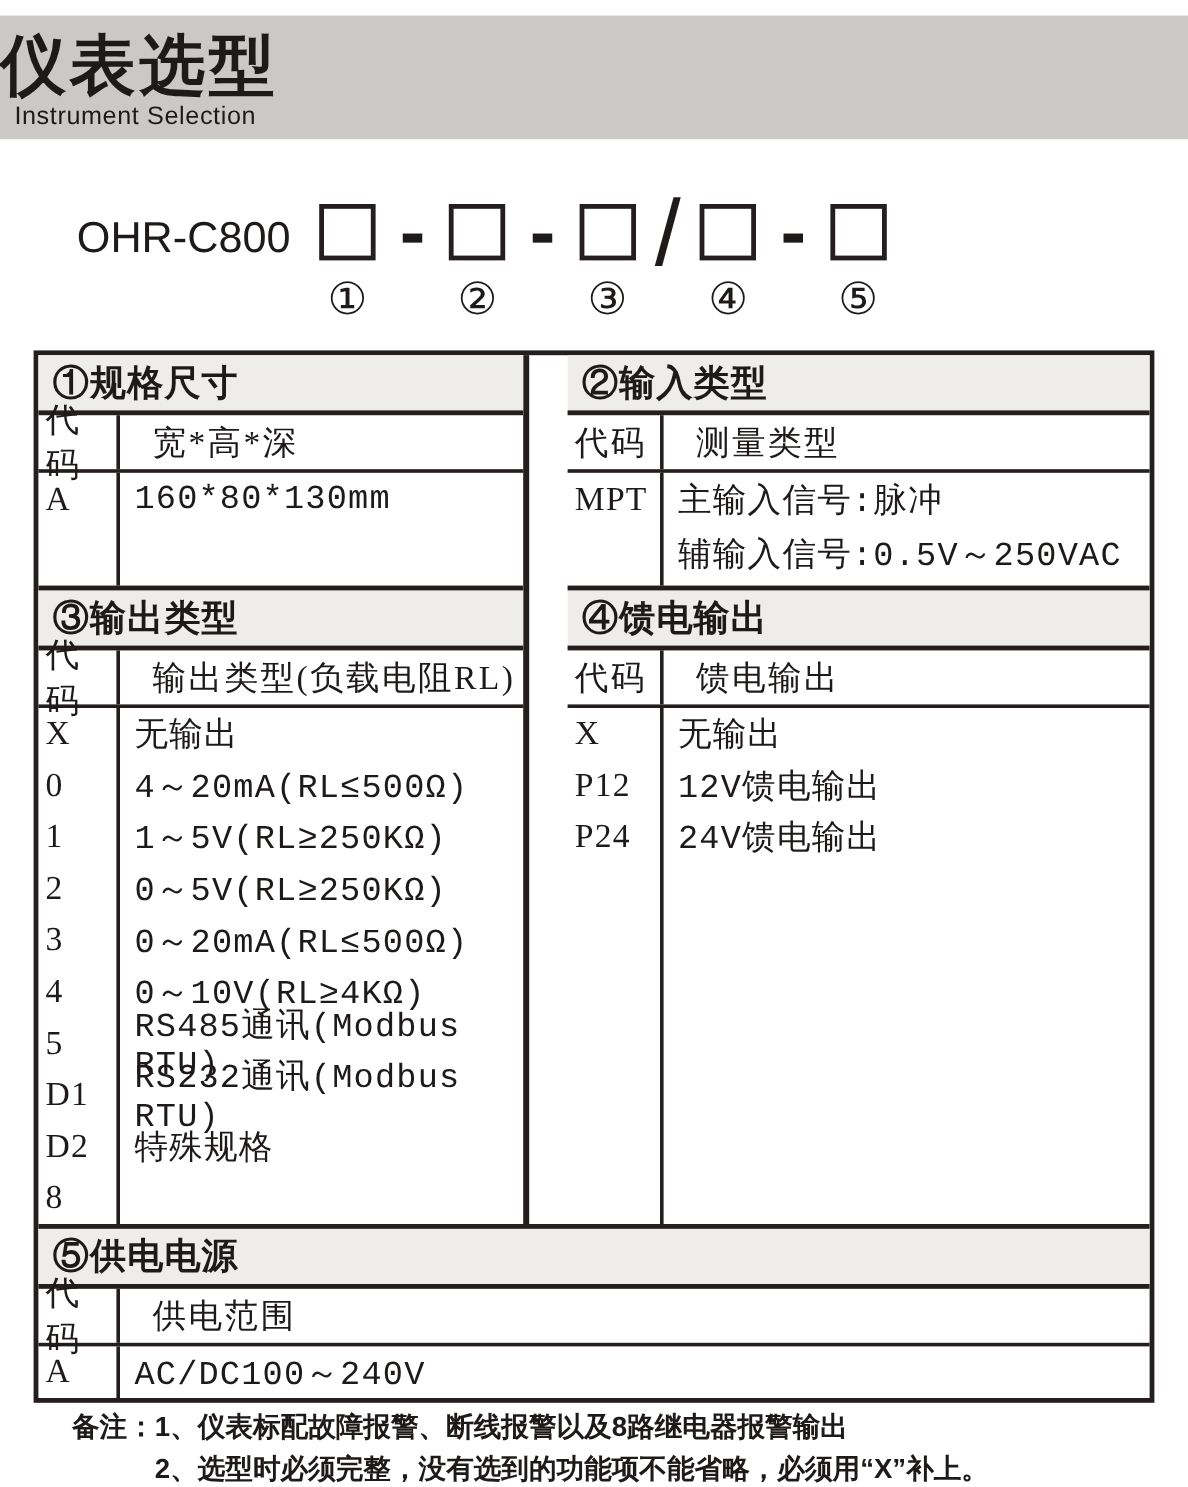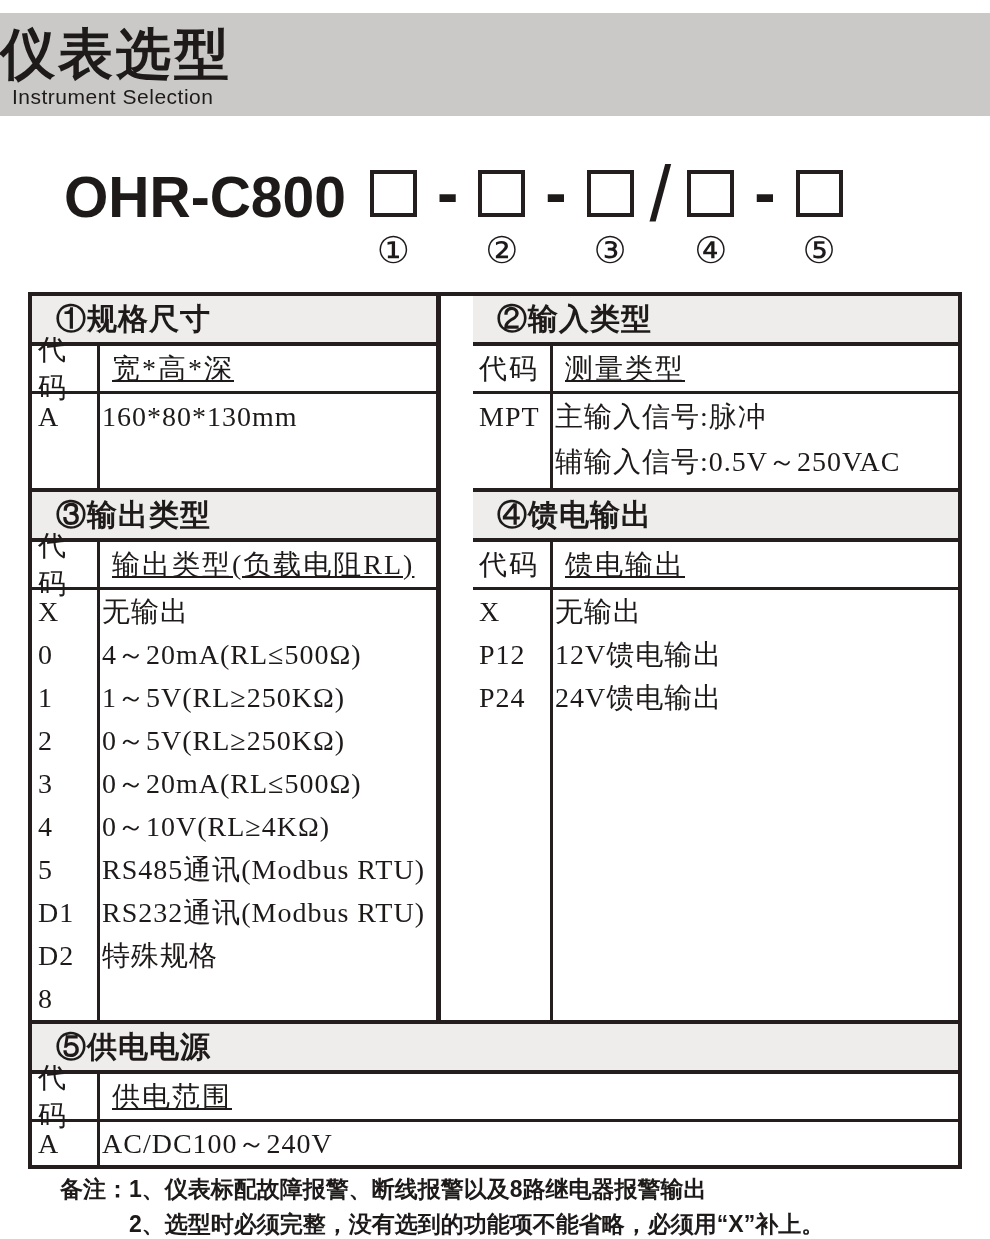--- a/index.html
+++ b/index.html
@@ -25,21 +25,21 @@
   }
   .title-sub{
     font-size:21px;font-weight:500;letter-spacing:0.5px;line-height:24px;margin-top:1px;padding-left:12px;
   }
   
   .model-row{
     position:absolute;left:64px;top:170px;
     display:flex;align-items:flex-start;gap:20px;
   }
   .model-prefix{
-    font-size:57px;font-weight:bold;letter-spacing:0px;
+    font-size:36px;font-weight:normal;letter-spacing:0px;
     line-height:55px;margin-right:4px;
   }
   .model-unit{display:flex;flex-direction:column;align-items:center;}
   .model-box{
     width:47px;height:47px;border:4px solid var(--border);
     box-sizing:border-box;background:#fff;
   }
   .pos-circ{
     margin-top:14px;font-size:37px;line-height:40px;
     font-family:"Liberation Serif", serif;
@@ -56,43 +56,43 @@
   .sel-table{
     position:absolute;left:28px;top:292px;width:934px;
     border:4px solid var(--border);box-sizing:border-box;
   }
   .table-top{display:flex;}
   .half-left{width:409px;border-right:5px solid var(--border);box-sizing:border-box;flex:none;}
   .half-right{flex:1;min-width:0;margin-left:32px;}
   .band{
     height:46px;background:var(--section-band);
     border-bottom:4px solid var(--border);
-    display:flex;align-items:center;padding-left:24px;
+    display:flex;align-items:center;padding-left:12px;
     font-size:30px;font-weight:bold;letter-spacing:1px;
   }
   .band.topline{border-top:4px solid var(--border);}
   .hdr{
     display:flex;height:45px;border-bottom:3px solid var(--border);
     font-family:"Liberation Serif", serif;font-size:28px;letter-spacing:2px;
   }
   .codecol{
     width:68px;flex:none;border-right:3px solid var(--border);box-sizing:border-box;
     padding-left:6px;display:flex;align-items:center;
   }
   .widecol .codecol{width:80px;}
-  .desccol{flex:1;min-width:0;padding-left:12px;display:flex;align-items:center;letter-spacing:2px;text-decoration:underline;}
+  .desccol{flex:1;min-width:0;padding-left:27px;display:flex;align-items:center;letter-spacing:2px;}
   .data{
     display:flex;font-family:"Liberation Serif", serif;font-size:28px;
   }
   .data .codes{
     width:68px;flex:none;border-right:3px solid var(--border);box-sizing:border-box;
     padding-left:6px;
   }
   .widecol .data .codes{width:80px;}
-  .data .descs{flex:1;min-width:0;padding-left:2px;}
+  .data .descs{flex:1;min-width:0;padding-left:12px;font-family:Liberation Mono, monospace;}
   .line{display:flex;align-items:center;letter-spacing:1px;}
   .s12 .data{height:94px;}
   .s12 .line{height:45px;}
   .s34 .data{height:430px;}
   .s34 .line{height:43px;}
   .s5 .data{height:43px;}
   .s5 .line{height:43px;}
   
   .notes{
     position:absolute;left:60px;top:1172px;

